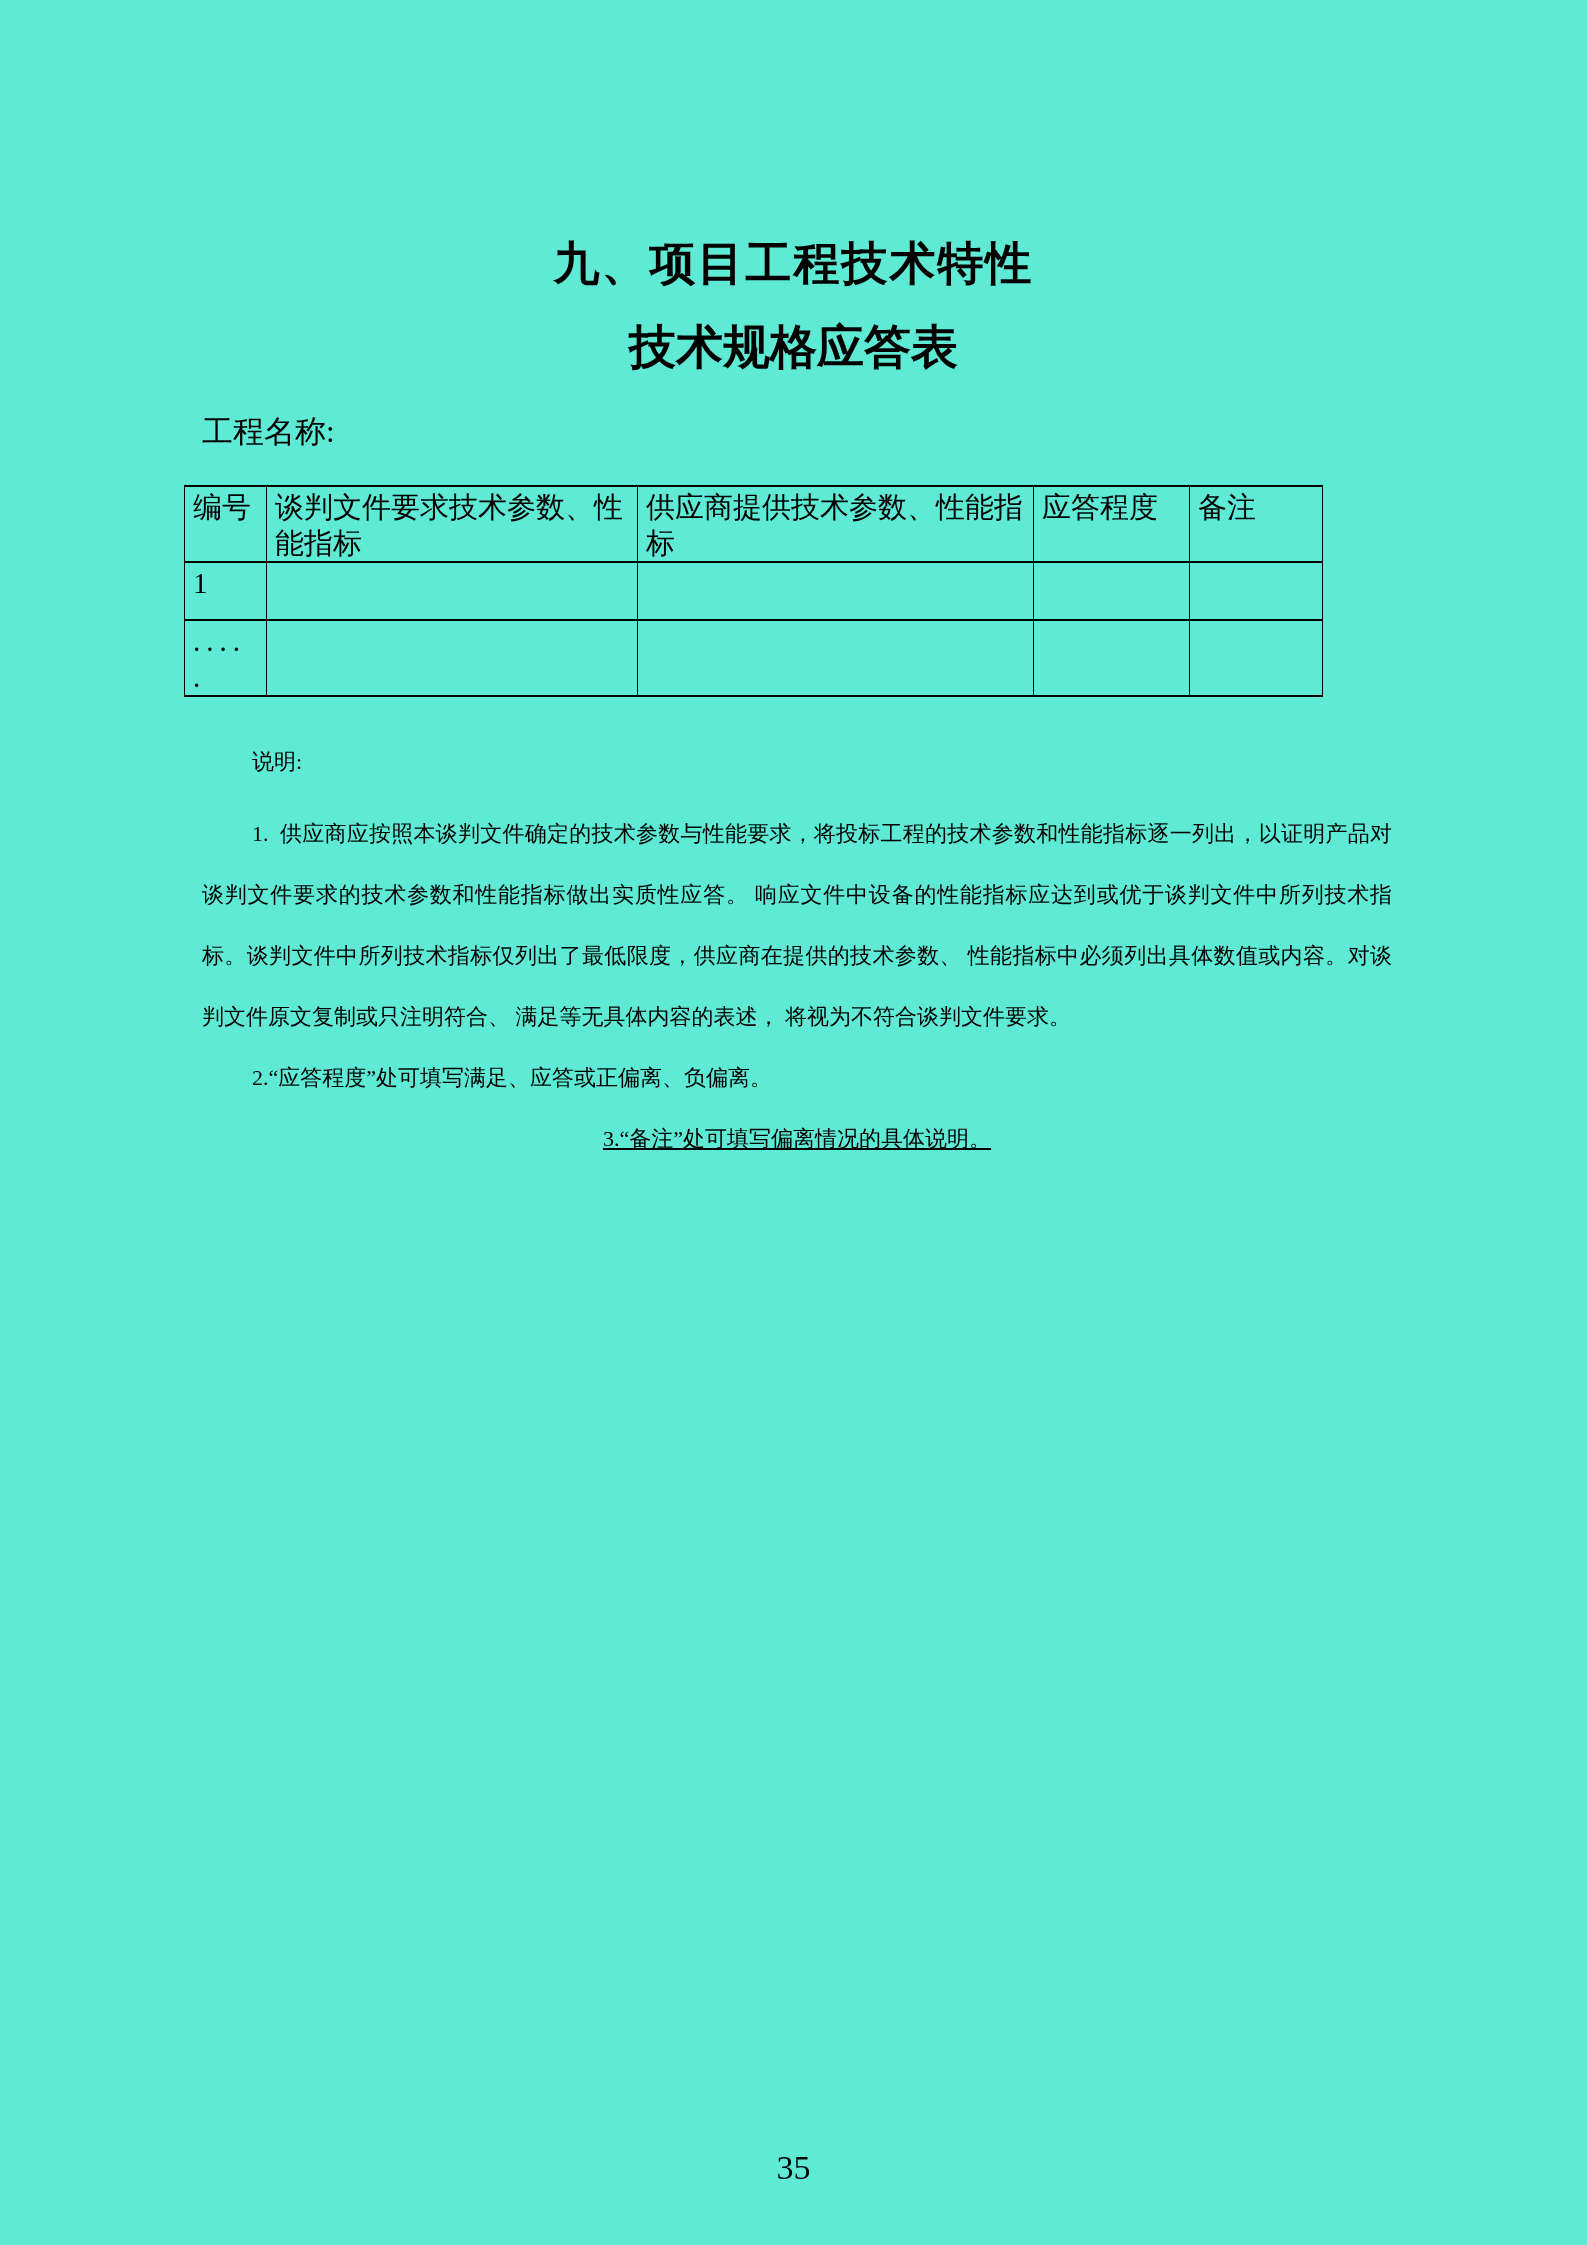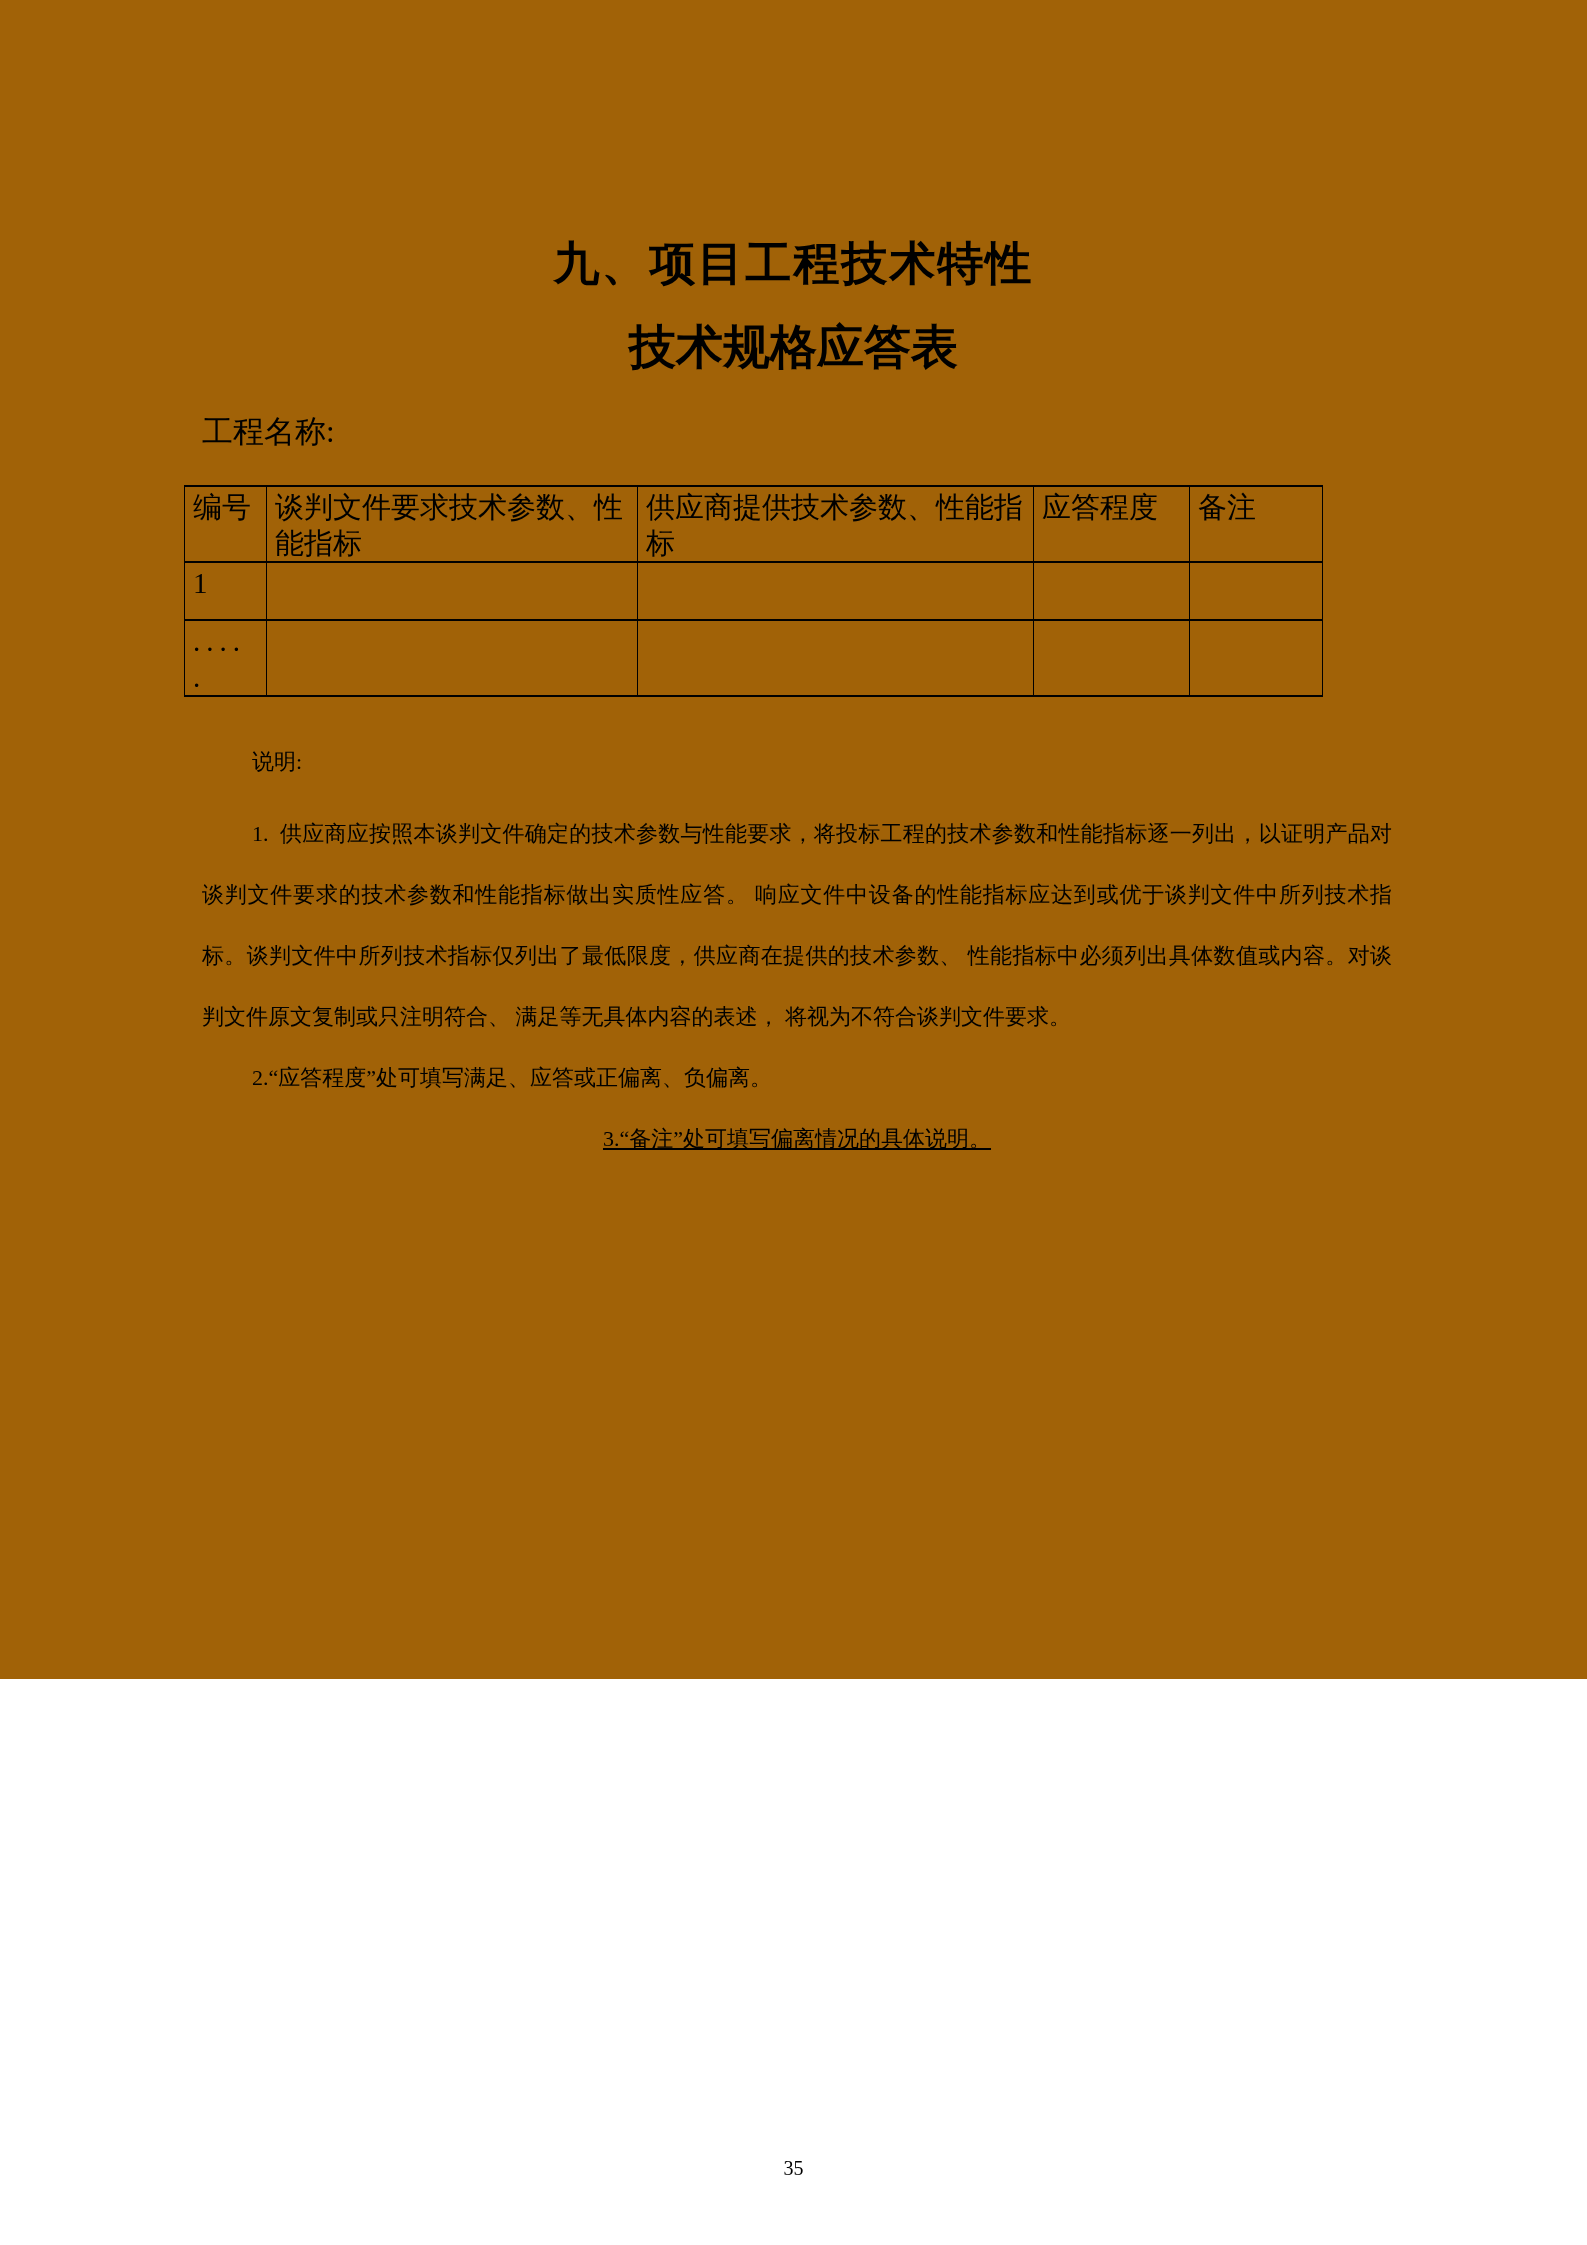--- a/index.html
+++ b/index.html
@@ -5,23 +5,23 @@
   * { box-sizing: border-box; margin: 0; padding: 0; }
   html, body { background: #ffffff; }
   body {
     width: 1587px; height: 2245px;
     font-family: "Liberation Serif", "DejaVu Serif", serif;
     color: #000000;
     position: relative;
     overflow: hidden;
   }
   .page {
-    width: 1587px; height: 1679px;
+    width: 1587px; height: 2245px;
     position: relative;
-    background: #a16207;
+    background: #5eead4;
   }
   .doc-title {
     padding-top: 236px;
     font-size: 46px;
     font-weight: bold;
     line-height: 56px;
     text-align: center;
     letter-spacing: 2px;
   }
   .doc-subtitle {
@@ -91,21 +91,21 @@
     text-indent: 0;
     text-align: center;
     text-decoration: underline;
   }
   .page-number {
     position: absolute;
     top: 2150px;
     left: 0;
     width: 100%;
     text-align: center;
-    font-size: 20px;
+    font-size: 34px;
     line-height: 36px;
   }
 </style>
 </head>
 <body>
 
 <div class="page">
 
   <h1 class="doc-title">九、项目工程技术特性</h1>
 

